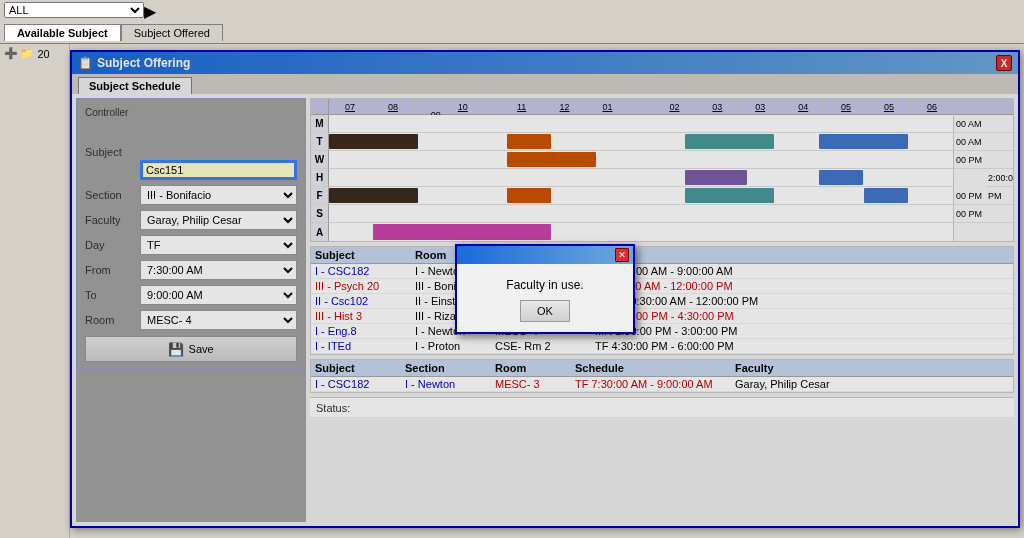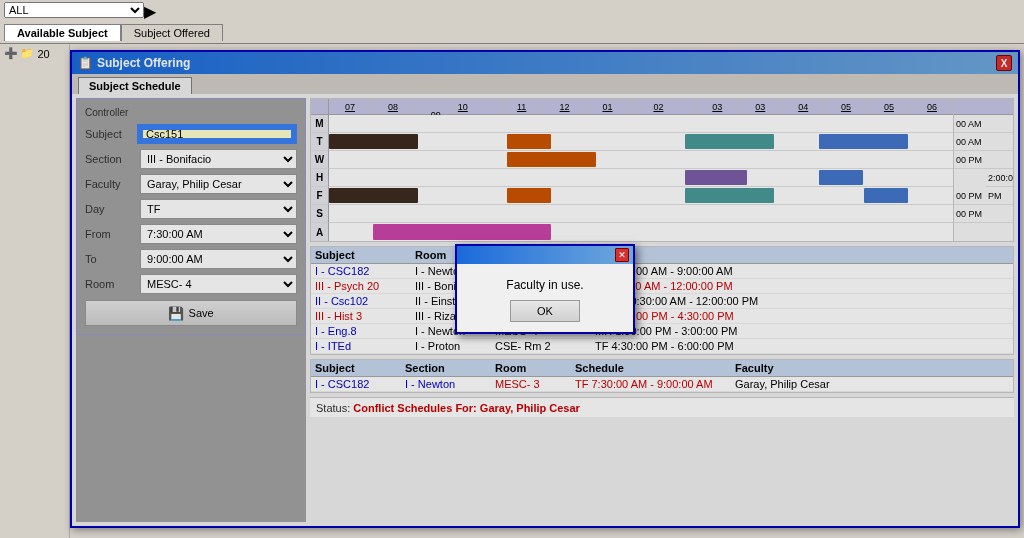--- a/index.html
+++ b/index.html
@@ -16,21 +16,21 @@
     .subject-schedule-tab { display: inline-block; padding: 2px 10px; background: #d4d0c8; border: 1px solid #808080; border-bottom: none; font-size: 11px; cursor: pointer; }
     .subject-schedule-tab.active { background: #f0f0f0; font-weight: bold; }
 
     .window-body { display: flex; flex: 1; background: #f0f0f0; padding: 4px; gap: 4px; overflow: hidden; }
 
     .left-panel { width: 230px; background: #a3a3a3; flex-shrink: 0; }
     .controller-group { border: 1px solid #9999cc; padding: 8px; margin-bottom: 4px; }
     .controller-label { font-size: 10px; color: #333; margin-bottom: 6px; }
     .form-row { display: flex; align-items: center; margin-bottom: 5px; }
     .form-label { width: 55px; font-size: 11px; color: #333; }
-    .form-input { flex: 1; height: 20px; border: 6px solid #3b82f6; background: #ffffcc; padding: 0 3px; font-size: 11px; }
+    .form-input { flex: 1; height: 20px; border: 3px solid #3b82f6; background: #ffffcc; padding: 0 3px; font-size: 11px; margin-top: 36px; }
     .form-select { flex: 1; height: 20px; border: 1px solid #999; background: white; font-size: 11px; padding: 0 2px; }
     .time-row { display: flex; align-items: center; margin-bottom: 5px; }
     .time-select { flex: 1; height: 20px; border: 1px solid #999; background: white; font-size: 11px; padding: 0 2px; }
     .save-btn { display: flex; align-items: center; justify-content: center; gap: 4px; width: 100%; height: 26px; background: linear-gradient(to bottom, #e8e8e8, #d0d0d0); border: 1px solid #999; cursor: pointer; font-size: 11px; margin-top: 6px; }
 
     .right-panel { flex: 1; display: flex; flex-direction: column; gap: 4px; overflow: hidden; }
 
     .schedule-grid-area { background: white; border: 1px solid #ccc; overflow: hidden; }
 
     .subject-list-area { background: white; border: 1px solid #ccc; }
@@ -56,21 +56,21 @@
     .status-bar { height: 20px; background: white; border-top: 1px solid #ccc; display: flex; align-items: center; padding: 0 6px; font-size: 11px; }
     .status-label { color: #333; }
     .status-text { color: #cc0000; font-weight: bold; }
 
     
     .modal-overlay { position: absolute; top: 0; left: 0; right: 0; bottom: 0; background: rgba(0,0,0,0.1); display: flex; align-items: center; justify-content: center; z-index: 100; }
     .modal-dialog { background: #f0f0f0; border: 2px solid #0000aa; box-shadow: 3px 3px 8px rgba(0,0,0,0.5); width: 180px; }
     .modal-title-bar { background: linear-gradient(to right, #1a6adb, #6fa8dc); height: 18px; display: flex; align-items: center; padding: 0 4px; }
     .modal-close-btn { margin-left: auto; width: 14px; height: 14px; background: #d83030; border: 1px solid #800000; color: white; font-size: 9px; display: flex; align-items: center; justify-content: center; cursor: pointer; border-radius: 1px; }
     .modal-body { padding: 14px 12px 10px; text-align: center; font-size: 12px; }
-    .modal-ok-btn { display: block; margin: 8px auto 0; width: 70px; height: 22px; background: linear-gradient(to bottom, #e8e8e8, #d0d0d0); border: 1px solid #999; cursor: pointer; font-size: 11px; }
+    .modal-ok-btn { display: block; margin: 8px auto 0; width: 50px; height: 22px; background: linear-gradient(to bottom, #e8e8e8, #d0d0d0); border: 1px solid #999; cursor: pointer; font-size: 11px; }
 
     .floppy-icon { font-size: 13px; }
 
     
     .top-area { height: 44px; background: #d4d0c8; border-bottom: 1px solid #808080; display: flex; flex-direction: column; }
     .top-row1 { display: flex; align-items: flex-start; height: 22px; padding: 2px 4px; }
     .top-row2 { display: flex; align-items: center; height: 22px; padding: 0 4px; gap: 0; }
 
     .left-sidebar { position: absolute; left: 0; top: 44px; width: 70px; background: #d4d0c8; height: 494px; border-right: 1px solid #aaa; }
     .sidebar-item { display: flex; align-items: center; gap: 3px; padding: 3px 4px; cursor: pointer; }
@@ -194,21 +194,21 @@
 
               <div style="display:flex; height:16px; background:#c8c8e8; border-bottom:1px solid #aaa;">
                 <div style="flex:1; display:flex;">
                   <div style="flex:2; font-size:9px; text-align:center; border-right:1px solid #ccc; line-height:16px;">07</div>
                   <div style="flex:2; font-size:9px; text-align:center; border-right:1px solid #ccc; line-height:16px;">08</div>
                   <div style="flex:2; font-size:9px; text-align:center; border-right:1px solid #ccc; line-height:16px;margin-top:8px;">09</div>
                   <div style="flex:2; font-size:9px; text-align:left; border-right:1px solid #ccc; line-height:16px;">10</div>
                   <div style="flex:2; font-size:9px; text-align:center; border-right:1px solid #ccc; line-height:16px;">11</div>
                   <div style="flex:2; font-size:9px; text-align:center; border-right:1px solid #ccc; line-height:16px;">12</div>
                   <div style="flex:2; font-size:9px; text-align:center; border-right:1px solid #ccc; line-height:16px;">01</div>
-                  <div style="flex:2; font-size:9px; border-right:1px solid #ccc; line-height:16px;padding-left:24px;">02</div>
+                  <div style="flex:2; font-size:9px; text-align:center; border-right:1px solid #ccc; line-height:16px;padding-left:24px;">02</div>
                   <div style="flex:2; font-size:9px; text-align:center; border-right:1px solid #ccc; line-height:16px;">03</div>
                   <div style="flex:2; font-size:9px; text-align:center; border-right:1px solid #ccc; line-height:16px;">03</div>
                   <div style="flex:2; font-size:9px; text-align:center; border-right:1px solid #ccc; line-height:16px;">04</div>
                   <div style="flex:2; font-size:9px; text-align:center; border-right:1px solid #ccc; line-height:16px;">05</div>
                   <div style="flex:2; font-size:9px; text-align:center; border-right:1px solid #ccc; line-height:16px;">05</div>
                   <div style="flex:2; font-size:9px; text-align:center; line-height:16px;">06</div>
                 </div>
               </div>
 
               <div style="position:relative; height:18px; border-bottom:1px solid #e0e0e0;">
@@ -320,21 +320,20 @@
             <div class="bottom-col-section list-cell link-blue">I - Newton</div>
             <div class="bottom-col-room list-cell link-red">MESC- 3</div>
             <div class="bottom-col-schedule list-cell link-red">TF 7:30:00 AM - 9:00:00 AM</div>
             <div class="bottom-col-faculty list-cell">Garay, Philip Cesar</div>
           </div>
         </div>
 
         <div class="status-bar">
           <span class="status-label">Status:</span>
           <span>&nbsp;</span>
-          <span class="status-text">Conflict Schedules For: Garay, Philip Cesar</span>
         </div>
       </div>
     </div>
   </div>
 
   <div class="modal-overlay">
     <div class="modal-dialog">
       <div class="modal-title-bar">
         <div class="modal-close-btn">✕</div>
       </div>

